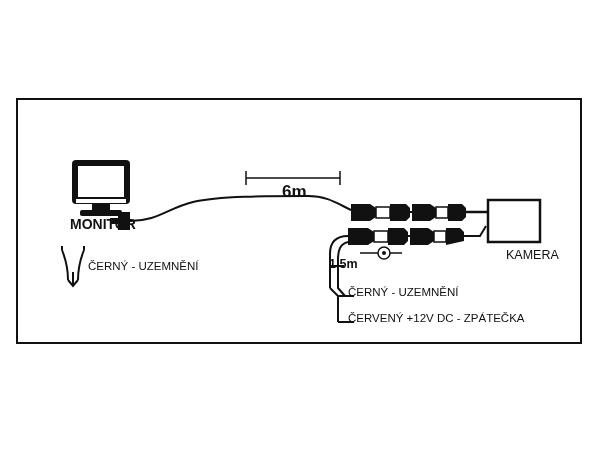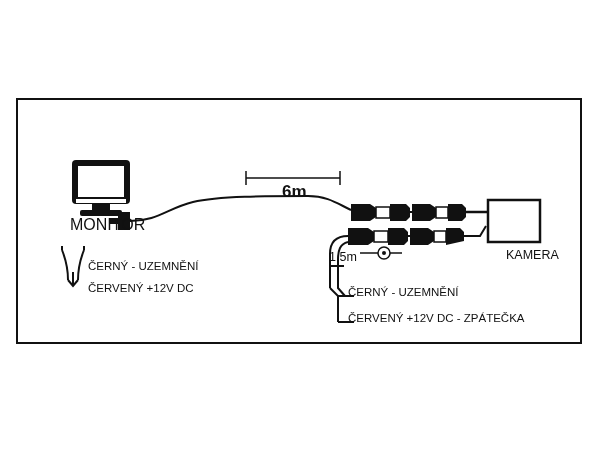--- a/index.html
+++ b/index.html
@@ -133,31 +133,30 @@
         <path d="M330 142 C 322 144, 320 150, 320 160 L320 188 L327 196" fill="none" stroke="#111111" stroke-width="2"></path>
         <path d="M312 188 L320 196" fill="none" stroke="#111111" stroke-width="2"></path>
         <line x1="320" y1="196" x2="336" y2="196" stroke="#111111" stroke-width="2"></line>
         <line x1="312" y1="166" x2="326" y2="166" stroke="#111111" stroke-width="2"></line>
         <line x1="320" y1="222" x2="336" y2="222" stroke="#111111" stroke-width="2"></line>
         <path d="M320 196 L320 222" fill="none" stroke="#111111" stroke-width="2"></path>
       </g>
 
     </svg>
 
-    <div class="lbl" style="left:52px; top:116px; font-size:16px; font-weight:normal;">MONITOR</div>
+    <div class="lbl" style="left:52px; top:116px; font-size:14px; font-weight:bold;">MONITOR</div>
 
 
     <div class="lbl" style="left:264px; top:62px; font-size:17px; font-weight:bold;margin-top:20px;">6m</div>
 
-    <div class="lbl" style="left:311px; top:150px; font-size:12.5px; font-weight:normal;">1.5m</div>
+    <div class="lbl" style="left:311px; top:157px; font-size:12.5px; font-weight:bold;">1.5m</div>
 
     <div class="lbl" style="left:488px; top:148px; font-size:12.5px; font-weight:normal;">KAMERA</div>
 
     <div class="lbl" style="left:70px; top:160px; font-size:11.5px;"><span class="lbl-bold">ČERNÝ</span><span> - UZEMNĚNÍ</span></div>
 
-    <div class="lbl" style="left:70px; top:182px; font-size:11.5px;"><span class="lbl-bold">ČERVENÝ</span><span class="lbl-bold"> +12V DC</span></div>
 
     <div class="lbl" style="left:330px; top:186px; font-size:11.5px;"><span class="lbl-bold">ČERNÝ</span><span> - UZEMNĚNÍ</span></div>
 
     <div class="lbl" style="left:330px; top:212px; font-size:11.5px;"><span class="lbl-bold">ČERVENÝ</span><span class="lbl-bold"> +12V DC - ZPÁTEČKA</span></div>
 
   </div>
 </div>
 
 </body></html>

